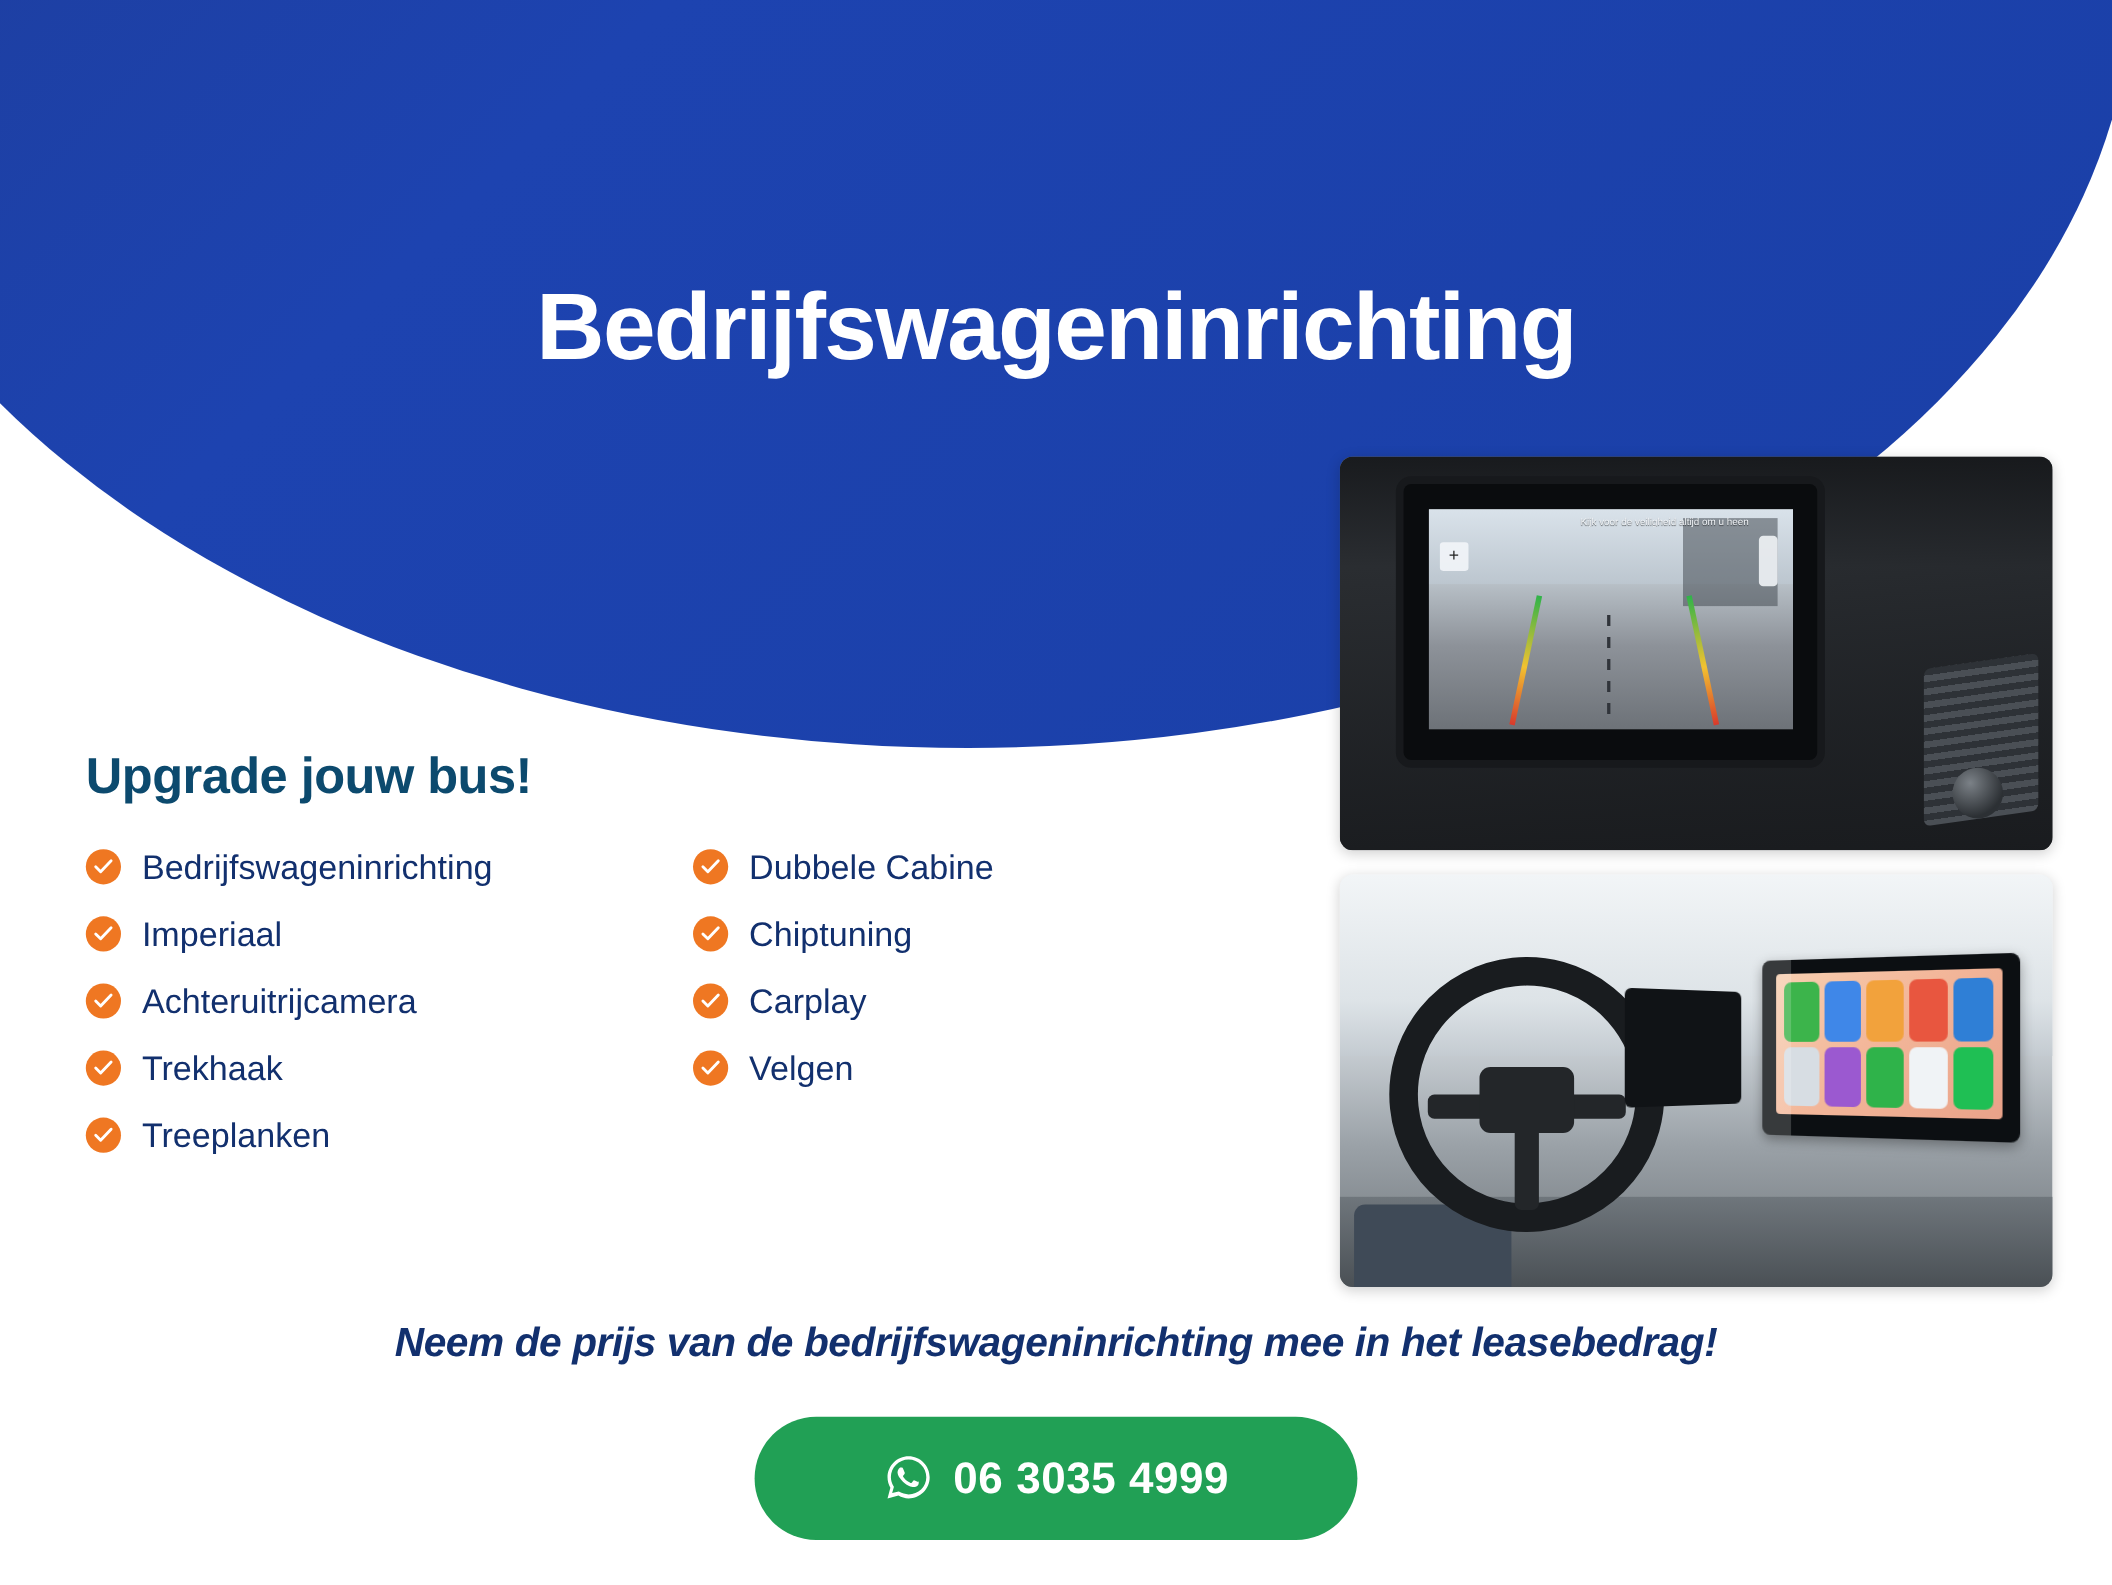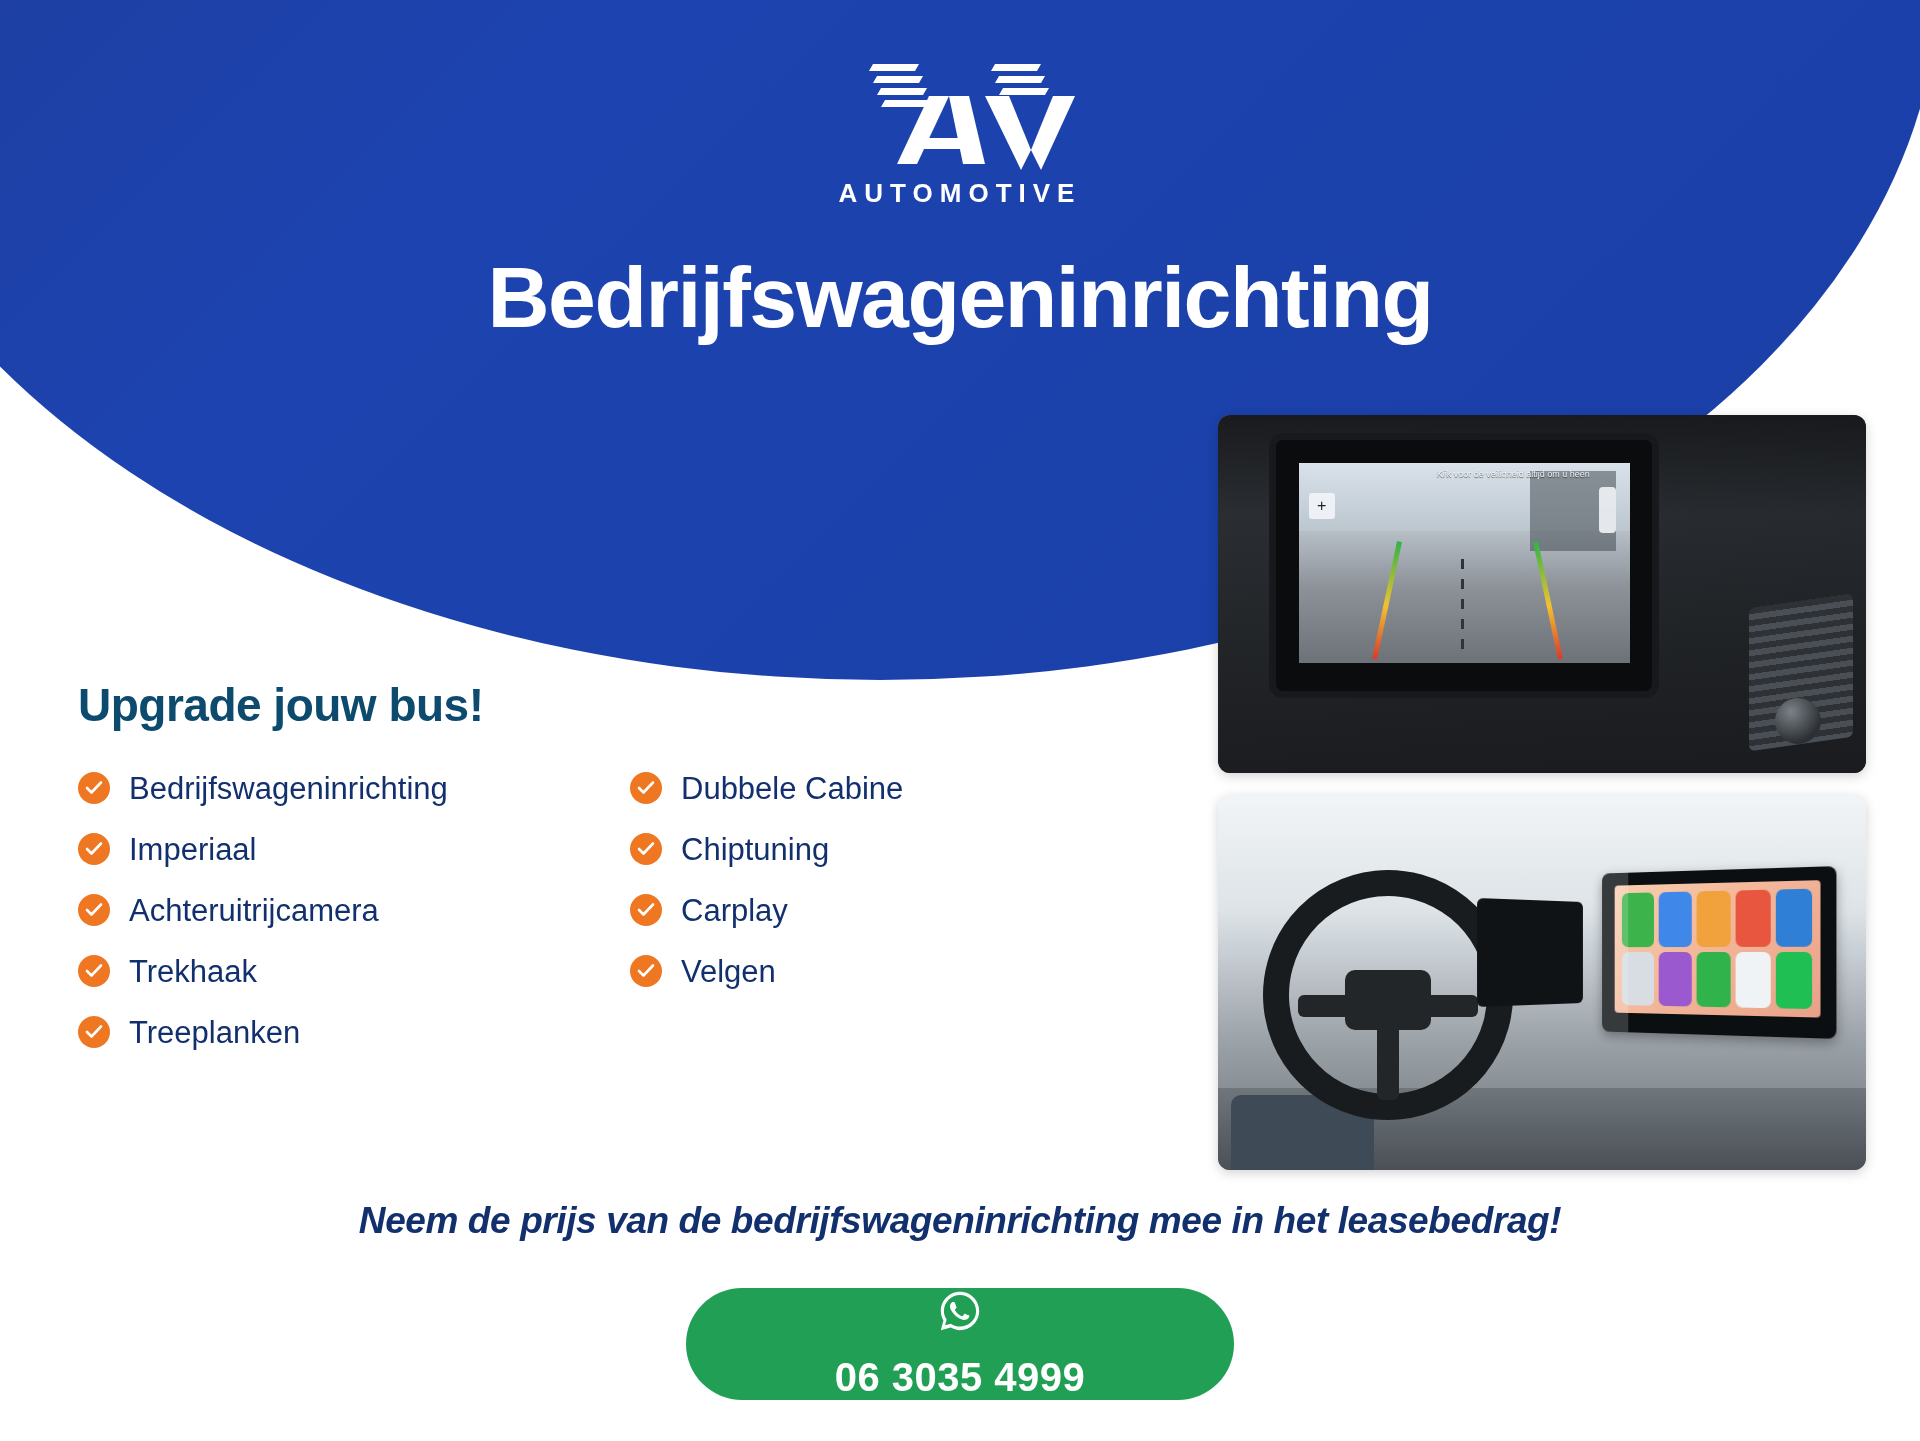--- a/index.html
+++ b/index.html
@@ -164,21 +164,20 @@
     width: 548px;
     height: 112px;
     border-radius: 56px;
     background: #21a055;
     display: flex;
     align-items: center;
     justify-content: center;
     gap: 18px;
     cursor: pointer;
     border: none;
-    flex-direction: column;
   }
   .cta-phone {
     font-size: 40px;
     font-weight: bold;
     color: #ffffff;
     letter-spacing: 0.5px;
   }
 
   
   .p1-bg {
@@ -351,43 +350,20 @@
     background: #3f4a57; border-radius: 10px 10px 0 0;
   }
 </style>
 </head>
 <body>
 
 <div id="page">
 
   <div class="blue-shape"></div>
 
-  <div class="logo-wrap">
-    <svg class="logo-mark" width="230" height="120" viewBox="0 0 230 120">
-      <g fill="#ffffff">
-
-        <path d="M28 12 L74 12 L70 19 L24 19 Z"></path>
-        <path d="M32 24 L78 24 L74 31 L28 31 Z"></path>
-        <path d="M36 36 L82 36 L78 43 L32 43 Z"></path>
-        <path d="M40 48 L86 48 L82 55 L36 55 Z"></path>
-
-        <path d="M52 112 L84 44 L104 44 L72 112 Z"></path>
-        <path d="M104 44 L124 44 L140 112 L118 112 Z"></path>
-        <path d="M78 86 L122 86 L118 97 L74 97 Z"></path>
-
-        <path d="M150 12 L196 12 L192 19 L146 19 Z"></path>
-        <path d="M154 24 L200 24 L196 31 L150 31 Z"></path>
-        <path d="M158 36 L204 36 L200 43 L154 43 Z"></path>
-
-        <path d="M140 44 L164 44 L186 98 L176 118 Z"></path>
-        <path d="M186 98 L208 44 L230 44 L196 118 Z"></path>
-      </g>
-    </svg>
-    <div class="logo-sub">AUTOMOTIVE</div>
-  </div>
 
   <h1 class="main-title">Bedrijfswageninrichting</h1>
 
   <div class="left-block">
     <div class="subtitle">Upgrade jouw bus!</div>
 
     <div class="feature-cols">
       <div class="feature-col col-1">
 
         <div class="feature-item">

